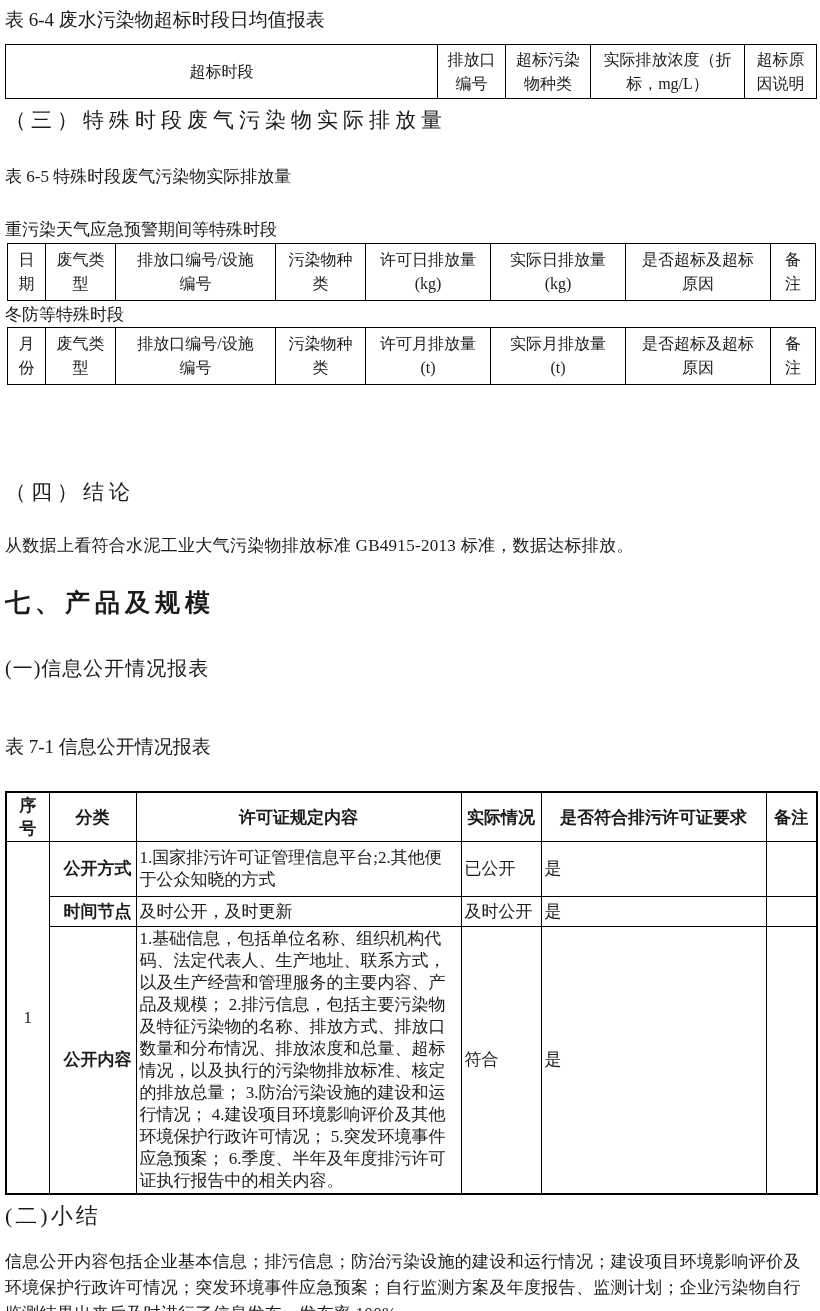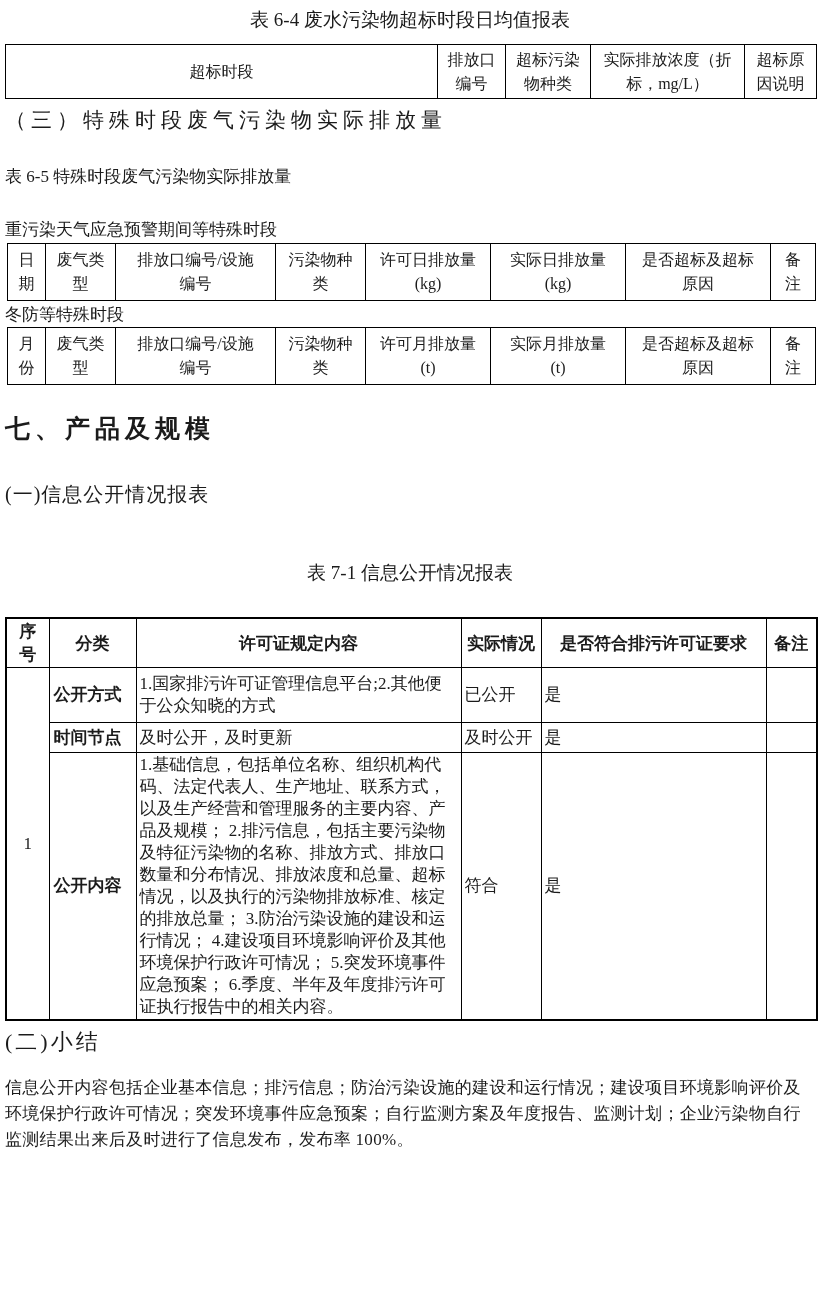--- a/index.html
+++ b/index.html
@@ -5,21 +5,21 @@
   * { box-sizing: border-box; }
   html, body { margin: 0; padding: 0; }
   body {
     width: 820px; height: 1311px;
     background: #ffffff; color: #1b1b1b;
     font-family: "Liberation Serif", "DejaVu Serif", serif;
     overflow: hidden;
   }
   .doc { padding: 6px 5px 0 5px; }
 
-  .tcaption { text-align: center; font-size: 19px; line-height: 24px; margin: 0; }
+  .tcaption { font-size: 19px; line-height: 24px; margin: 0; }
   .cap-t64 { margin-top: 2px; }
   .cap-t71 { margin-top: 53px; }
 
   table { border-collapse: collapse; table-layout: fixed; margin: 0; }
   td, th { border: 1px solid #000; padding: 1px 4px; vertical-align: middle; font-weight: normal; }
 
   
   .t-head { width: 811px; }
   .t64 { margin-top: 12px; }
   .t64 tr { height: 54px; }
@@ -58,21 +58,21 @@
     font-size: 17px; text-align: center;
     font-family: "Liberation Sans", "DejaVu Sans", sans-serif; font-weight: bold;
   }
   .t71 .r-head { height: 28px; }
   .t71 .r1 { height: 55px; }
   .t71 .r2 { height: 30px; }
   .t71 .r3 { height: 266px; }
   .t71 td { font-size: 17px; line-height: 22px; }
   .t71 td.seq { text-align: center; }
   .t71 td.cat {
-    text-align: left;
+    text-align: right;
     font-family: "Liberation Sans", "DejaVu Sans", sans-serif; font-weight: bold;
   }
   .t71 td.lft { text-align: left; padding: 1px 3px; }
 </style>
 </head>
 <body>
 
 <div class="doc">
 
   <p class="tcaption cap-t64">表 6-4 废水污染物超标时段日均值报表</p>
@@ -167,21 +167,23 @@
       <th>实际月排放量
 (t)</th>
       <th>是否超标及超标
 原因</th>
       <th>备
 注</th>
     </tr>
   </tbody>
     </table>
 
-
+  <h3 class="h3 h3b">（四）结论</h3>
+
+  <p class="para para1">从数据上看符合水泥工业大气污染物排放标准 GB4915-2013 标准，数据达标排放。</p>
 
   <h2 class="h2">七、产品及规模</h2>
 
   <h3 class="h3 h3c">(一)信息公开情况报表</h3>
 
   <p class="tcaption cap-t71">表 7-1 信息公开情况报表</p>
 
   <table class="t71">
     <colgroup>
       <col style="width:43px">

